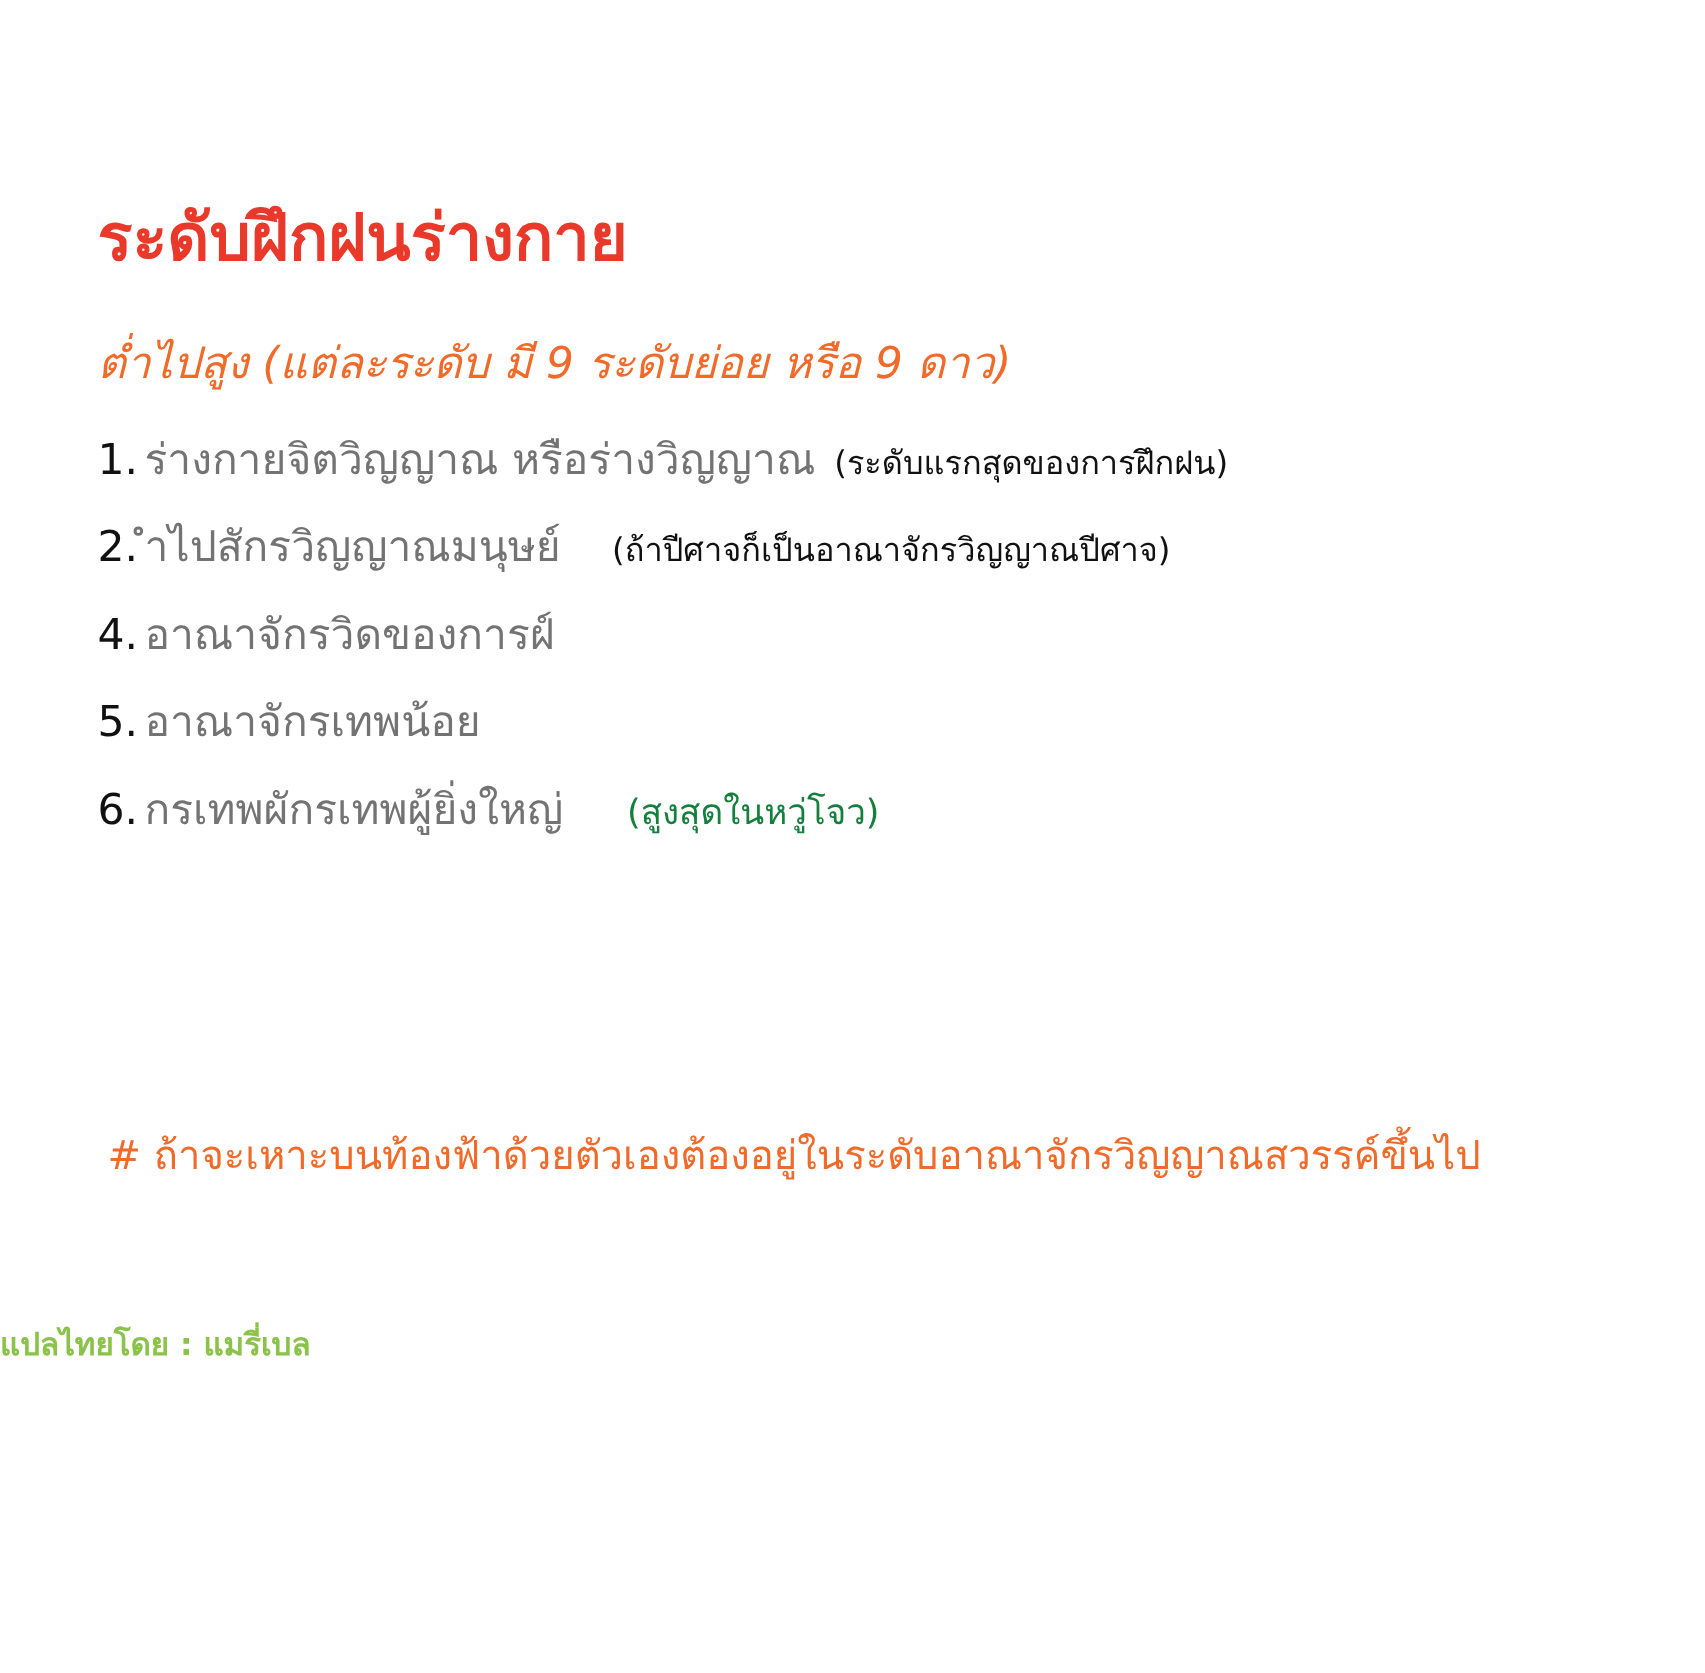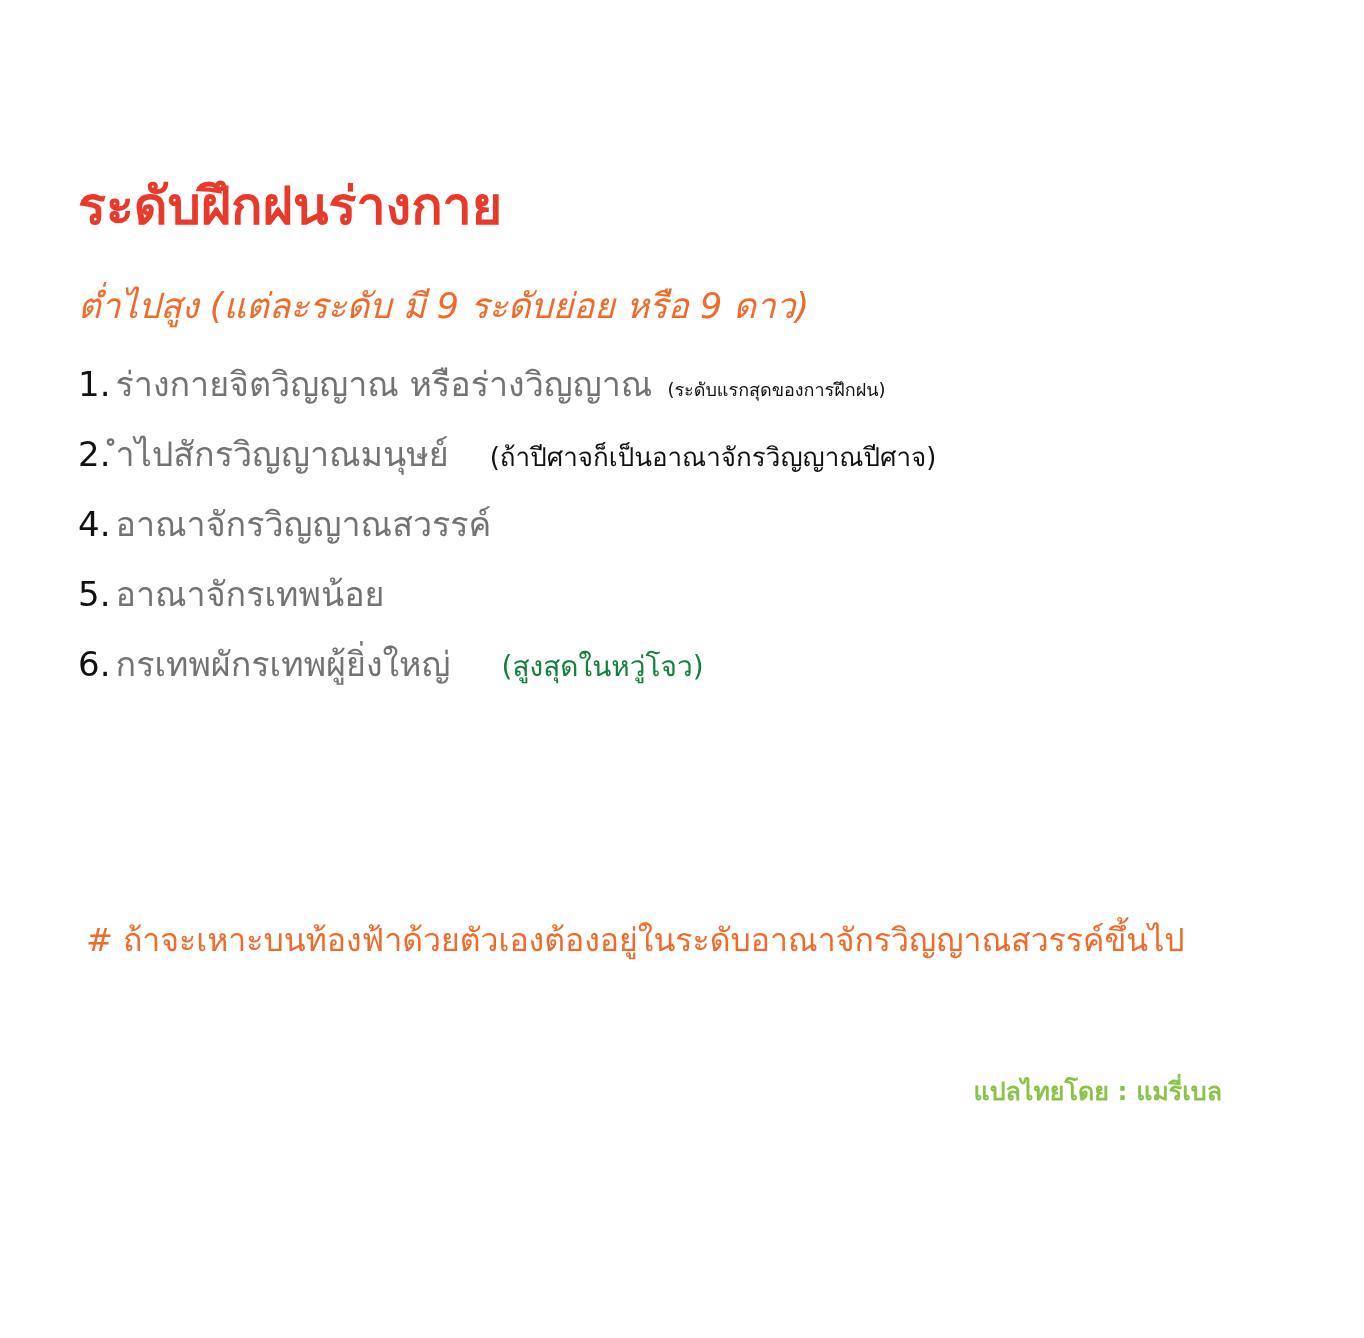--- a/index.html
+++ b/index.html
@@ -11,21 +11,21 @@
     width: 1364px;
     height: 1338px;
     font-family: "DejaVu Sans", "Liberation Sans", sans-serif;
     color: #1a1a1a;
     position: relative;
     overflow: hidden;
   }
   .page {
     position: absolute;
     left: 0;
-    top: 16px;
+    top: 0;
     width: 1364px;
     height: 1320px;
     background: #ffffff;
   }
   .title {
     position: absolute;
     left: 78px;
     top: 148px;
     font-size: 52px;
     font-weight: bold;
@@ -56,21 +56,21 @@
   }
   .item-num {
     font-size: 34px;
     color: #111111;
   }
   .item-main {
     font-size: 34px;
     color: #737373;
   }
   .item-note {
-    font-size: 18px;
+    font-size: 26px;
     color: #111111;
     padding-left: 10px;
   }
   .item-note-red {
     font-size: 28px;
     color: #15803d;
     padding-left: 46px;
   }
   .item-note-tight {
     font-size: 26px;
@@ -85,21 +85,20 @@
     width: 1180px;
     font-size: 32px;
     color: #f06a2a;
     line-height: 1.5;
   }
   .credit {
     position: absolute;
     left: 0;
     top: 1055px;
     width: 1222px;
-    text-align: right;
     font-size: 25px;
     font-weight: bold;
     color: #8bc34a;
     white-space: nowrap;
   }
 </style>
 </head>
 <body>
 
 <div class="page">
@@ -118,21 +117,21 @@
 
     <div class="list-item">
       <span class="item-num">2.</span>
       <span class="item-main">ำไปสักรวิญญาณมนุษย์</span>
       <span class="item-note-tight">(ถ้าปีศาจก็เป็นอาณาจักรวิญญาณปีศาจ)</span>
     </div>
 
 
     <div class="list-item">
       <span class="item-num">4.</span>
-      <span class="item-main">อาณาจักรวิญญาณสวรรค์</span>
+      <span class="item-main">อาณาจักรวิดของการฝ์</span>
     </div>
 
     <div class="list-item">
       <span class="item-num">5.</span>
       <span class="item-main">อาณาจักรเทพน้อย</span>
     </div>
 
     <div class="list-item">
       <span class="item-num">6.</span>
       <span class="item-main">กรเทพผักรเทพผู้ยิ่งใหญ่</span>

